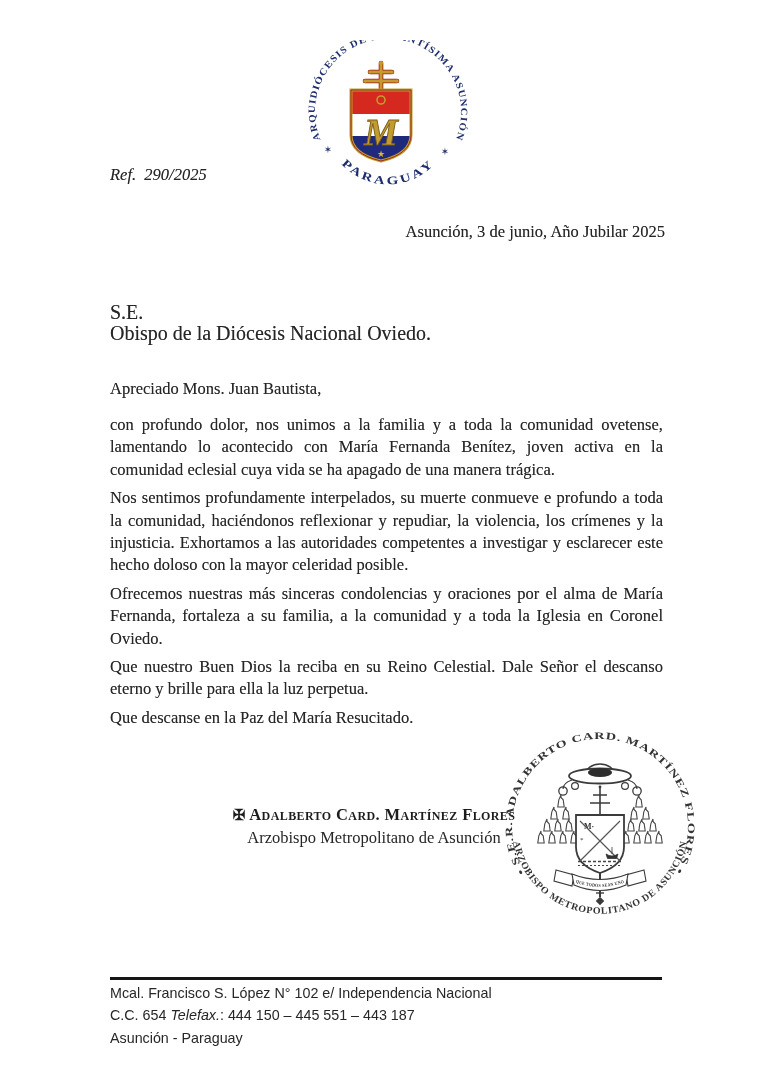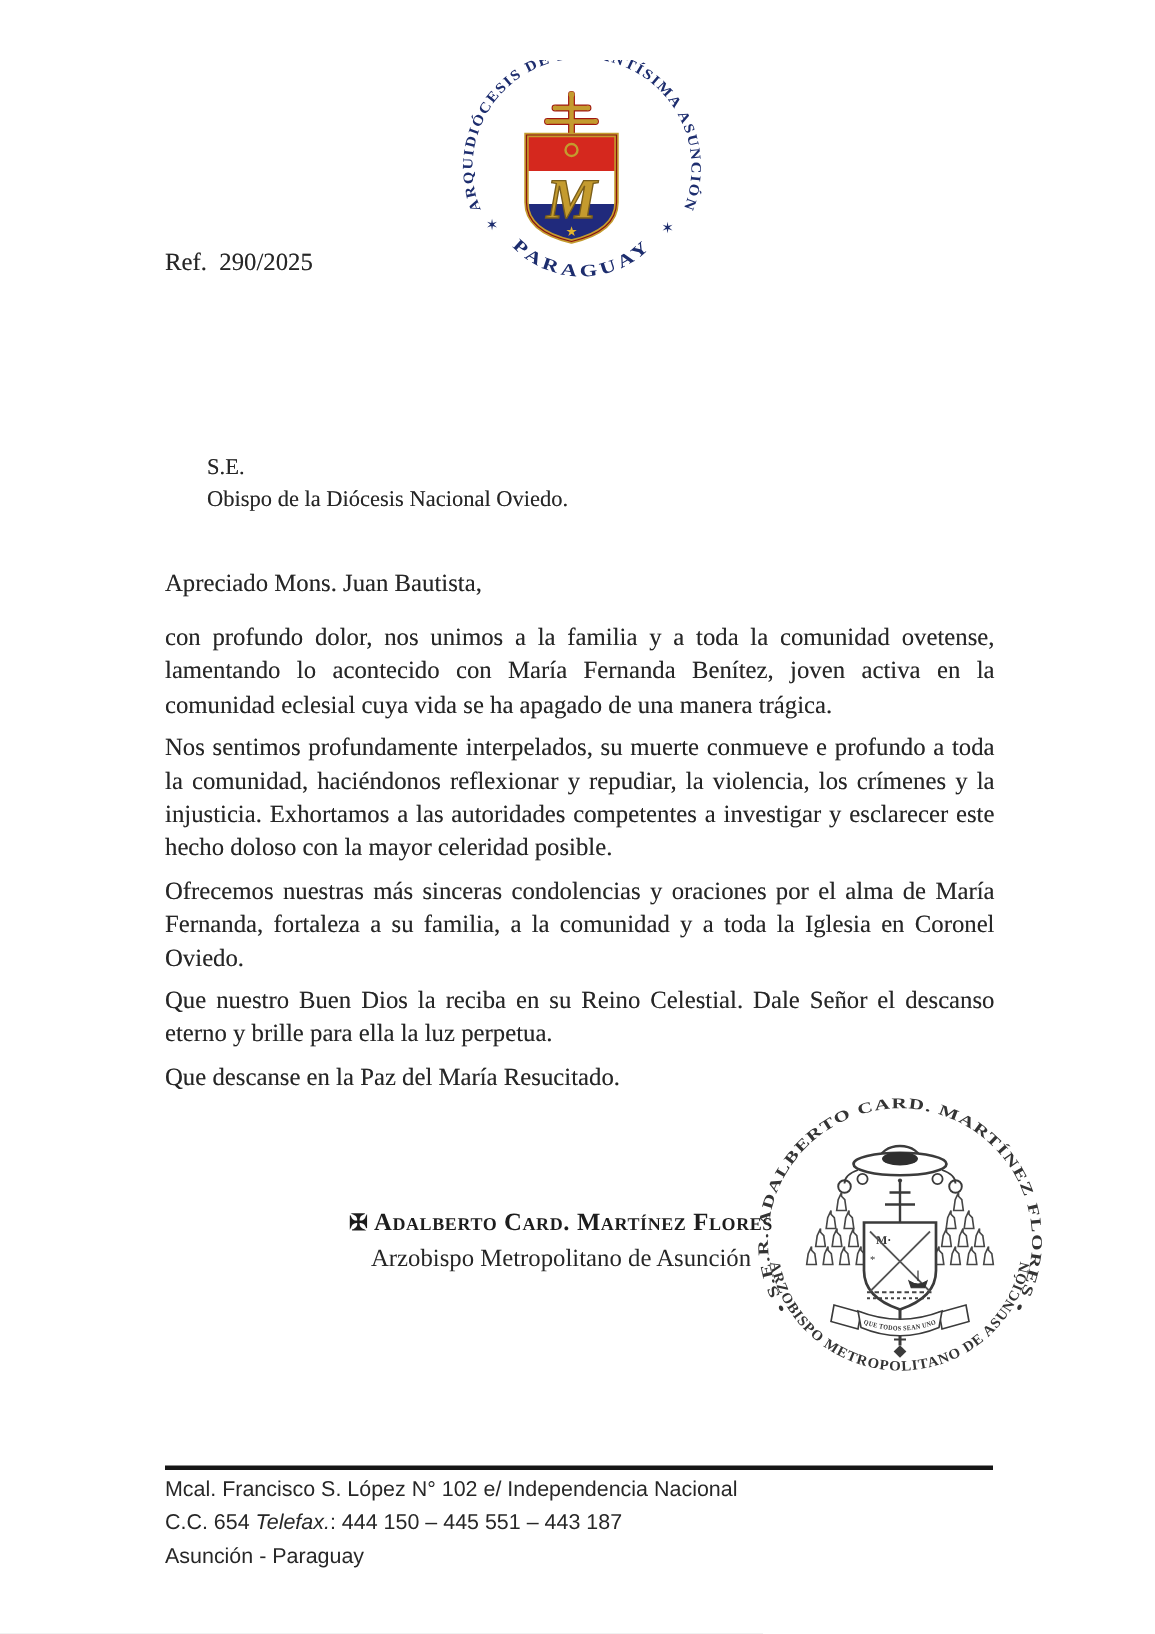--- a/index.html
+++ b/index.html
@@ -5,23 +5,23 @@
   html,body{margin:0;padding:0;background:#e8e8e8;}
   #page{
     position:relative;width:770px;height:1089px;background:#ffffff;
     font-family:"Liberation Serif",serif;color:#262626;overflow:hidden;
     margin:0 auto;
   }
   .abs{position:absolute;}
   
   #header-seal{left:295px;top:40px;width:186px;height:150px;}
   
-  #ref-line{left:110px;top:165px;font-size:16.5px;white-space:pre-wrap;}
+  #ref-line{left:110px;top:165px;font-size:16.5px;white-space:pre-wrap;font-style:italic;}
   #date-line{right:105px;top:222px;font-size:16.5px;}
-  #recipient-block{left:110px;top:302px;font-size:15px;line-height:21px;margin-left:28px;}
+  #recipient-block{left:110px;top:302px;font-size:20px;line-height:21px;}
   #greeting-line{left:110px;top:379px;font-size:16.5px;}
   #body-block{left:110px;top:414px;width:553px;font-size:16.5px;}
   #body-block p{margin:0 0 6px 0;line-height:22.4px;text-align:justify;
     text-shadow:0 0 0.4px rgba(30,30,30,.45);}
   #ref-line,#date-line,#recipient-block,#greeting-line{
     text-shadow:0 0 0.4px rgba(30,30,30,.45);}
   
   #signature-block{left:110px;top:804px;width:528px;text-align:center;line-height:21.5px;}
   .sig-name{font-size:16.5px;font-weight:bold;font-variant:small-caps;letter-spacing:.4px;color:#1d1d1d;}
   .sig-cross{font-weight:bold;font-size:15px;}
@@ -84,20 +84,21 @@
 
       <text x="86" y="117" text-anchor="middle" font-size="9" fill="#e3b32d">★</text>
     </g>
 
     <text font-size="11.5" font-weight="bold" fill="#1d2d6e" letter-spacing="2">
       <textPath href="#hs-bottom-arc" startOffset="50%" text-anchor="middle" textLength="104" lengthAdjust="spacingAndGlyphs">PARAGUAY</textPath>
     </text>
   </svg>
 
   <div id="ref-line" class="abs">Ref.  290/2025</div>
+  <div id="date-line" class="abs">Asunción, 3 de junio, Año Jubilar 2025</div>
 
   <div id="recipient-block" class="abs">
     <div>S.E.</div>
     <div>Obispo de la Diócesis Nacional Oviedo.</div>
   </div>
 
   <div id="greeting-line" class="abs">Apreciado Mons. Juan Bautista,</div>
 
   <div id="body-block" class="abs">
     <p>con profundo dolor, nos unimos a la familia y a toda la comunidad ovetense, lamentando lo acontecido con María Fernanda Benítez, joven activa en la comunidad eclesial cuya vida se ha apagado de una manera trágica.</p>

